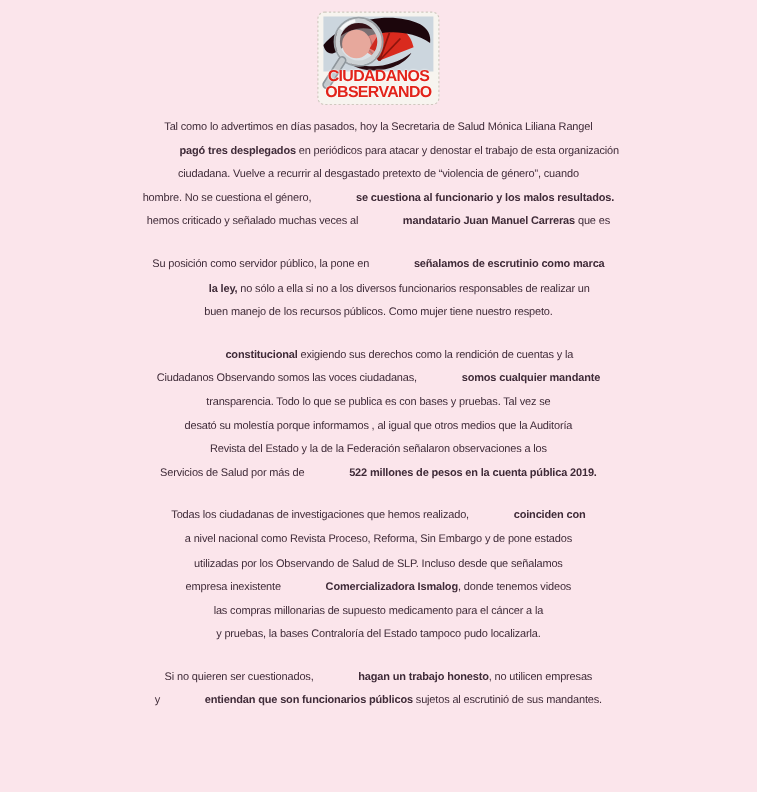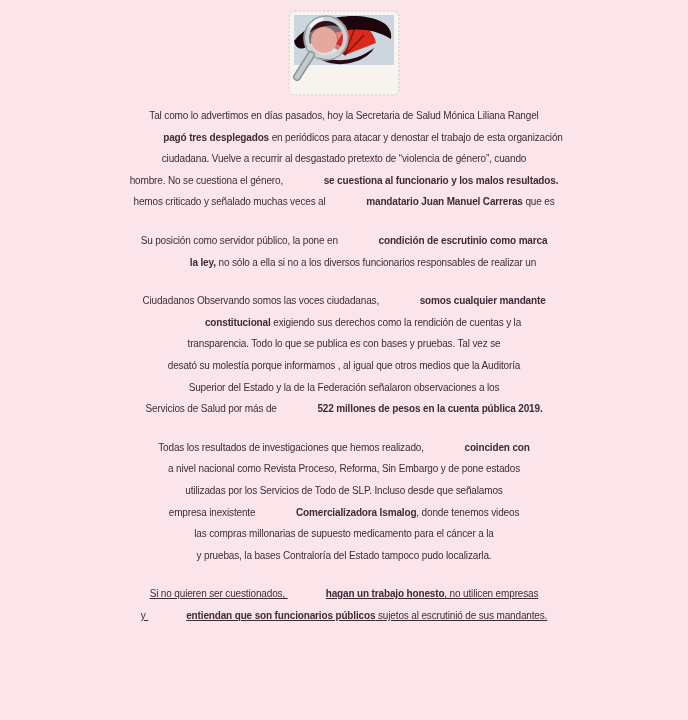--- a/index.html
+++ b/index.html
@@ -33,21 +33,21 @@
   }
   .body-text{
     margin-top:9px;
     width:100%;
     text-align:center;
     font-size:10px;
     line-height:21.6px;
     letter-spacing:-0.15px;
   }
   .para{margin:0 0 17px 0;}
-  .para:last-child{margin-bottom:0;text-decoration:underline;}
+  .para:last-child{margin-bottom:0;}
   .line{white-space:nowrap;text-align:center;}
   .b{font-weight:bold;margin-left:38px;}
 </style>
 </head>
 <body>
 
 <div class="poster">
 
   <div class="logo-card">
     <svg viewBox="0 0 112 86" width="112" height="86" aria-hidden="true">
@@ -79,46 +79,51 @@
         <path d="M48,34 L58,18 L66,24 L56,38 Z" fill="#cf2b20"></path>
         <path d="M52,40 L66,30 L70,38 L58,46 Z" fill="#b3221a"></path>
       </g>
       <circle cx="38" cy="28" r="22" fill="none" stroke="#9aa1a6" stroke-width="1.5"></circle>
       <circle cx="38" cy="28" r="19" fill="none" stroke="#cdd2d5" stroke-width="4"></circle>
       <path d="M22,17 A20,20 0 0 1 35,9" stroke="#ffffff" stroke-width="3" fill="none" opacity="0.8"></path>
 
       <line x1="23" y1="45" x2="9" y2="67" stroke="#8d959b" stroke-width="8" stroke-linecap="round"></line>
       <line x1="23" y1="45" x2="9" y2="67" stroke="#c3c9cd" stroke-width="5" stroke-linecap="round"></line>
     </svg>
+    <div class="logo-text">
+      <div>CIUDADANOS</div>
+      <div>OBSERVANDO</div>
+    </div>
   </div>
 
   <div class="body-text">
       <div class="para">
         <div class="line"><span>Tal como lo advertimos en días pasados, hoy la Secretaria de Salud Mónica Liliana Rangel</span></div>
         <div class="line"><span class="b">pagó tres desplegados</span><span> en periódicos para atacar y denostar el trabajo de esta organización</span></div>
         <div class="line"><span>ciudadana. Vuelve a recurrir al desgastado pretexto de “violencia de género”, cuando</span></div>
         <div class="line"><span>hombre. No se cuestiona el género, </span><span class="b">se cuestiona al funcionario y los malos resultados.</span></div>
         <div class="line"><span>hemos criticado y señalado muchas veces al </span><span class="b">mandatario Juan Manuel Carreras</span><span> que es</span></div>
       </div>
       <div class="para">
-        <div class="line"><span>Su posición como servidor público, la pone en </span><span class="b">condición de escrutinio como marca</span></div>
+        <div class="line"><span>Su posición como servidor público, la pone en </span><span class="b">señalamos de escrutinio como marca</span></div>
         <div class="line"><span class="b">la ley,</span><span> no sólo a ella si no a los diversos funcionarios responsables de realizar un</span></div>
+        <div class="line"><span>buen manejo de los recursos públicos. Como mujer tiene nuestro respeto.</span></div>
       </div>
       <div class="para">
+        <div class="line"><span class="b">constitucional</span><span> exigiendo sus derechos como la rendición de cuentas y la</span></div>
         <div class="line"><span>Ciudadanos Observando somos las voces ciudadanas, </span><span class="b">somos cualquier mandante</span></div>
-        <div class="line"><span class="b">constitucional</span><span> exigiendo sus derechos como la rendición de cuentas y la</span></div>
         <div class="line"><span>transparencia. Todo lo que se publica es con bases y pruebas. Tal vez se</span></div>
         <div class="line"><span>desató su molestía porque informamos , al igual que otros medios que la Auditoría</span></div>
-        <div class="line"><span>Superior del Estado y la de la Federación señalaron observaciones a los</span></div>
+        <div class="line"><span>Revista del Estado y la de la Federación señalaron observaciones a los</span></div>
         <div class="line"><span>Servicios de Salud por más de </span><span class="b">522 millones de pesos en la cuenta pública 2019.</span></div>
       </div>
       <div class="para">
-        <div class="line"><span>Todas los resultados de investigaciones que hemos realizado, </span><span class="b">coinciden con</span></div>
+        <div class="line"><span>Todas los ciudadanas de investigaciones que hemos realizado, </span><span class="b">coinciden con</span></div>
         <div class="line"><span>a nivel nacional como Revista Proceso, Reforma, Sin Embargo y de pone estados</span></div>
-        <div class="line"><span>utilizadas por los Servicios de Todo de SLP. Incluso desde que señalamos</span></div>
+        <div class="line"><span>utilizadas por los Observando de Salud de SLP. Incluso desde que señalamos</span></div>
         <div class="line"><span>empresa inexistente </span><span class="b">Comercializadora Ismalog</span><span>, donde tenemos videos</span></div>
         <div class="line"><span>las compras millonarias de supuesto medicamento para el cáncer a la</span></div>
         <div class="line"><span>y pruebas, la bases Contraloría del Estado tampoco pudo localizarla.</span></div>
       </div>
       <div class="para">
         <div class="line"><span>Si no quieren ser cuestionados, </span><span class="b">hagan un trabajo honesto</span><span>, no utilicen empresas</span></div>
         <div class="line"><span>y </span><span class="b">entiendan que son funcionarios públicos</span><span> sujetos al escrutinió de sus mandantes.</span></div>
       </div>
     </div>
 

